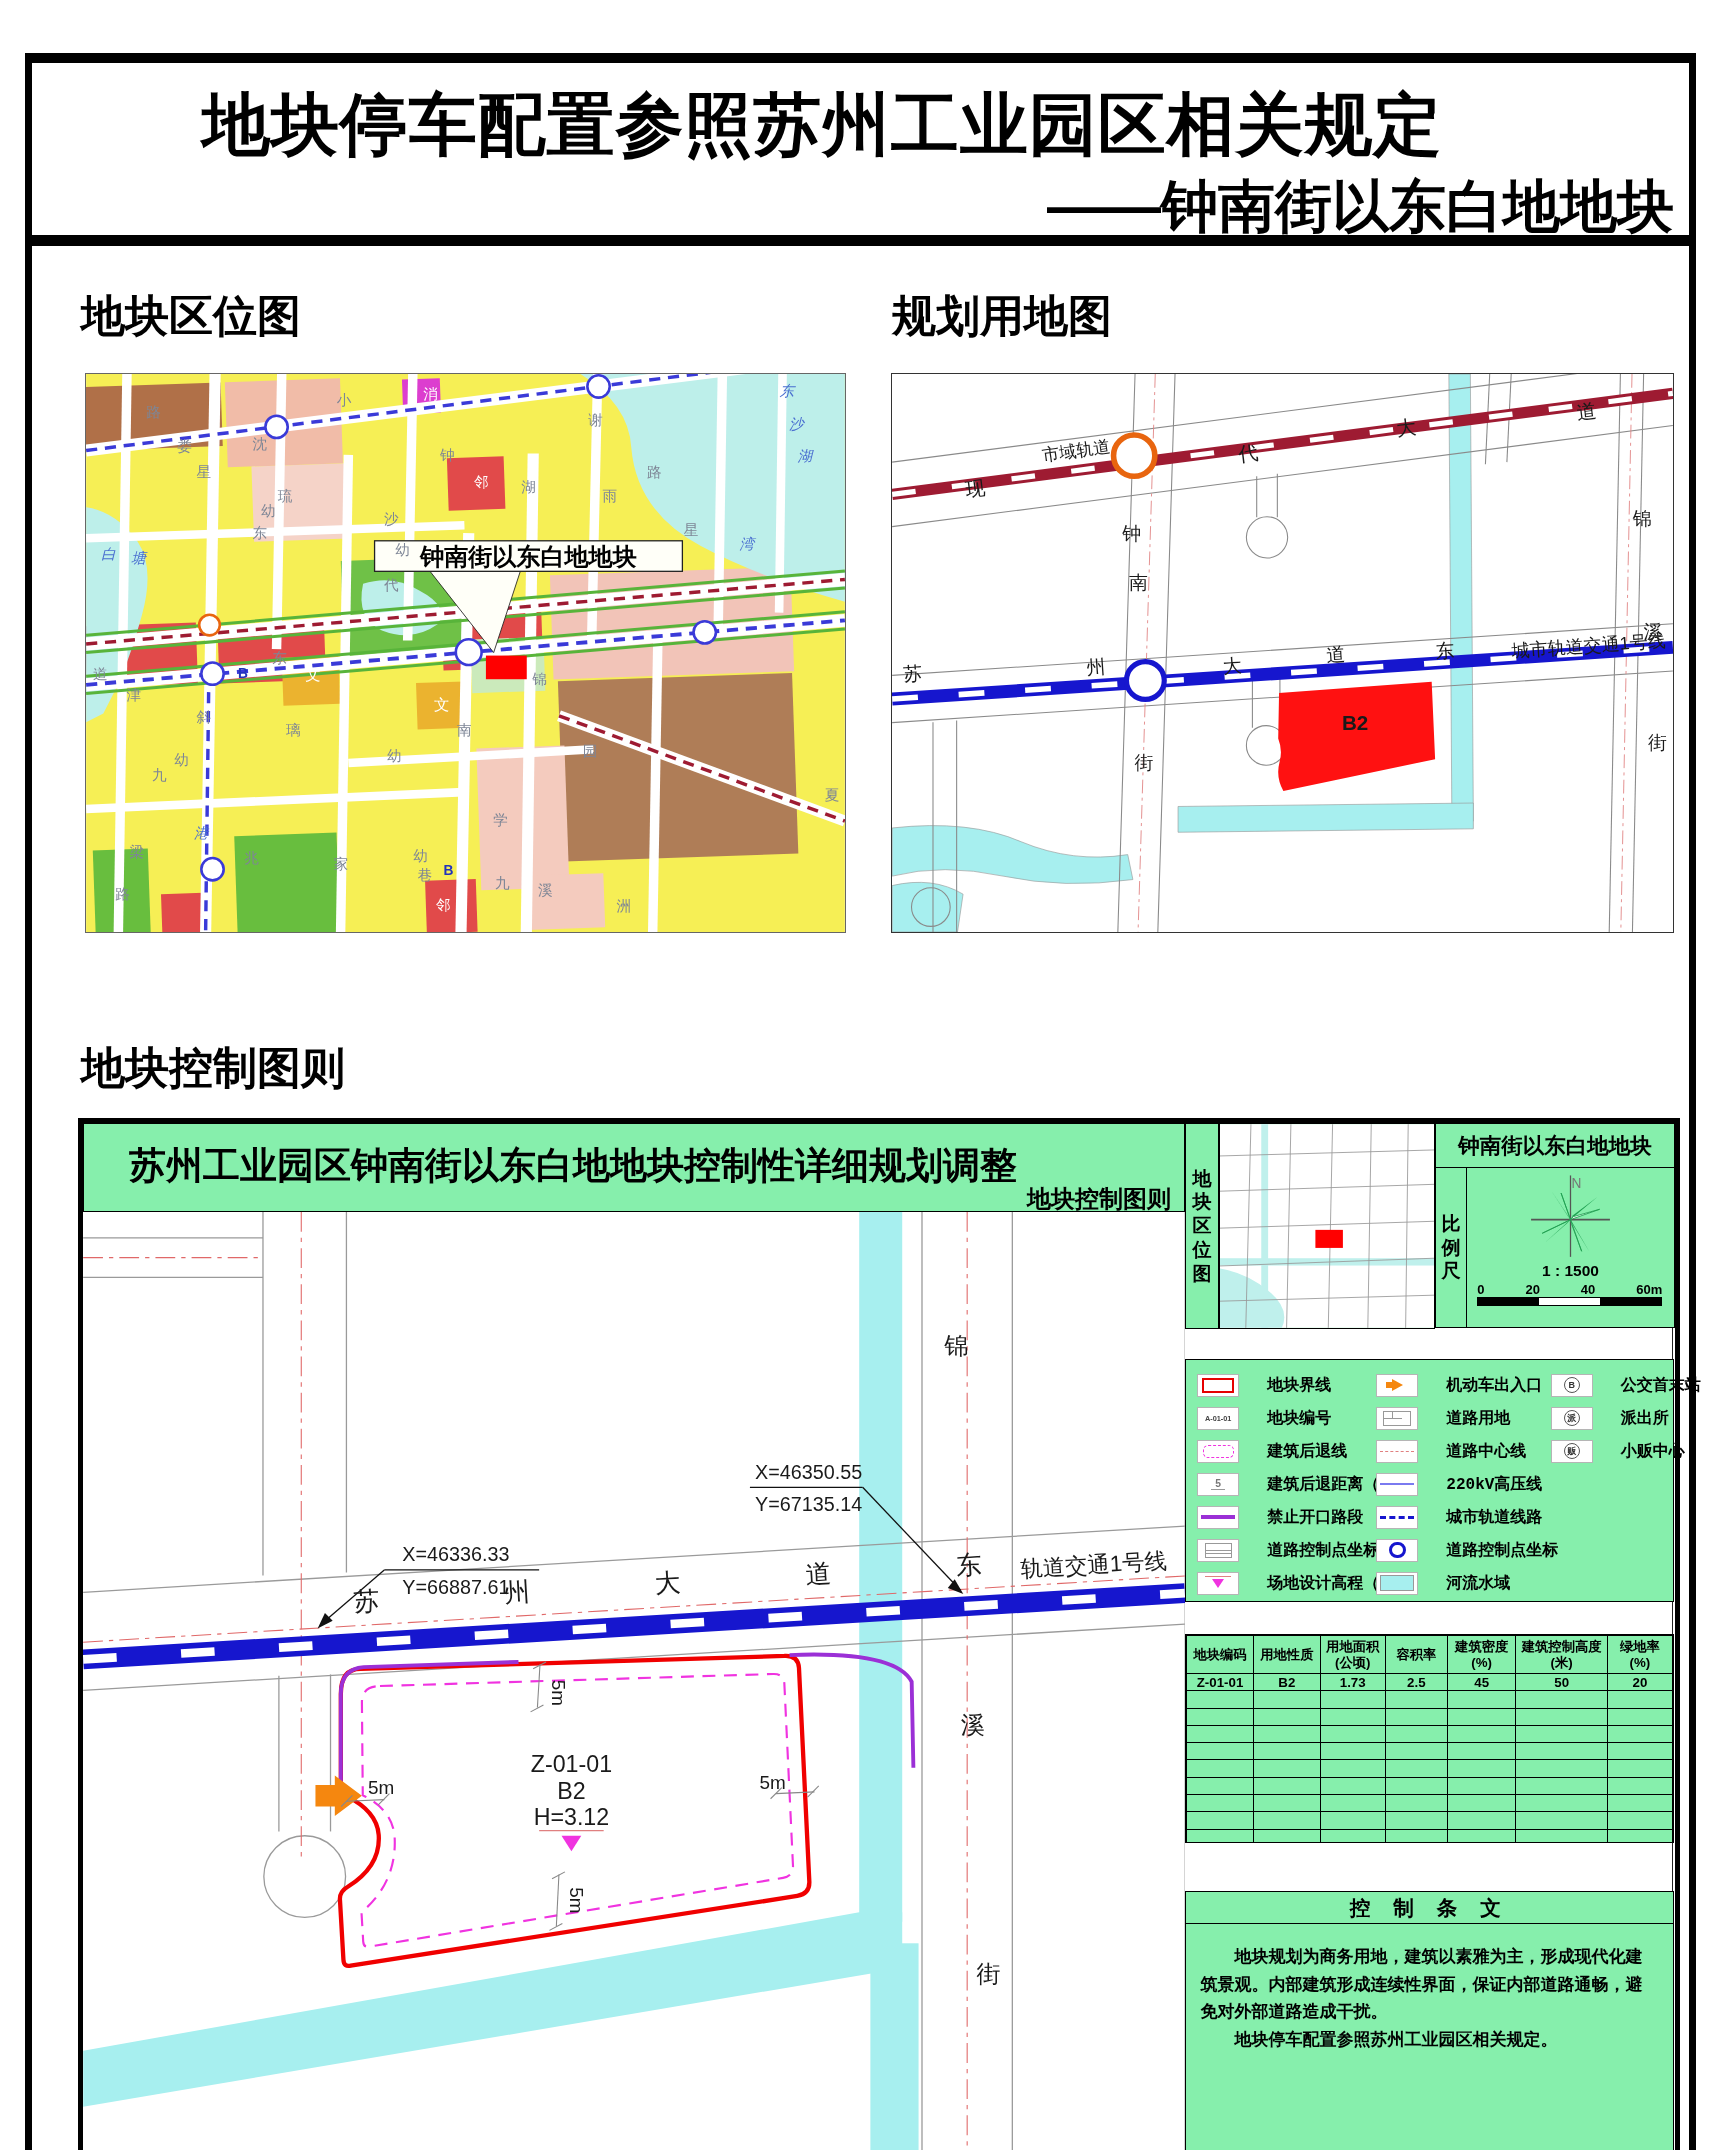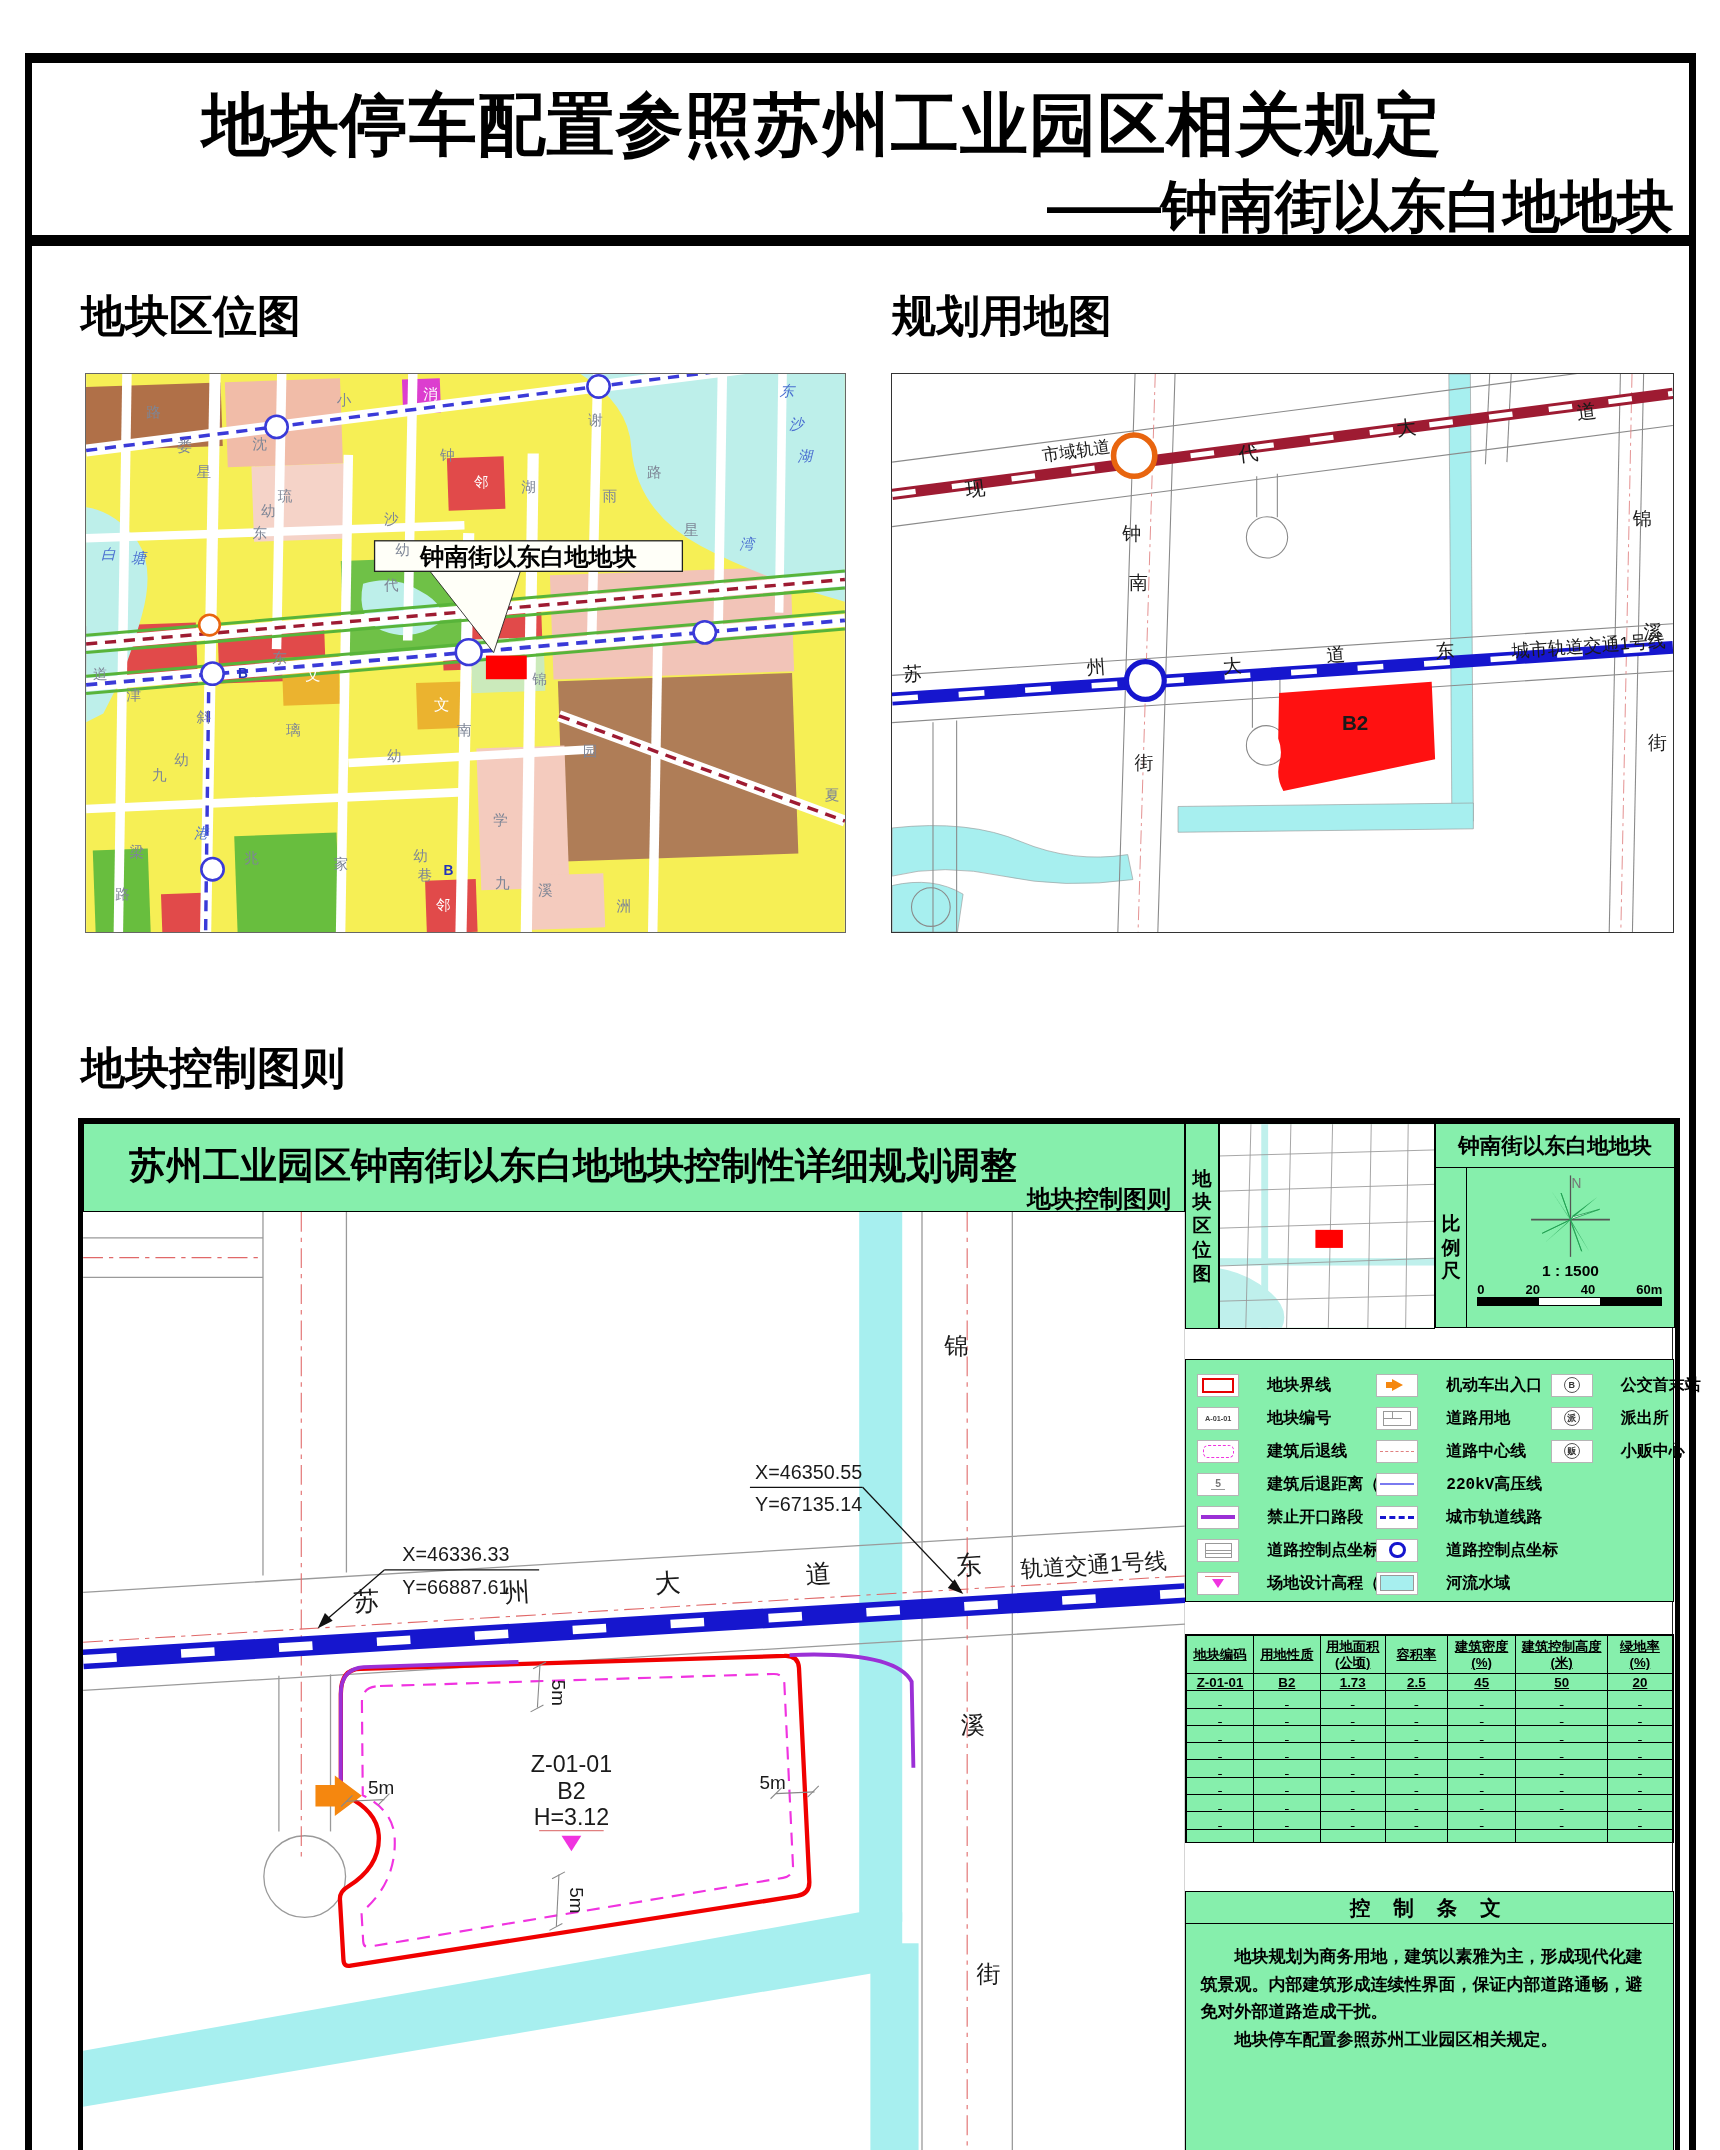--- a/index.html
+++ b/index.html
@@ -526,21 +526,21 @@
         </div>
       <div class="lg" style="grid-column:3;grid-row:3;">
           <span class="sy">
             <span class="sy-glyph">贩</span>
           </span>
           <span>小贩中心</span>
         </div>
     </div>
   </div>
 
-  <div class="cell" style="left:1102px;top:511px;width:489px;height:209px;overflow:hidden;text-decoration:underline;">
+  <div class="cell" style="left:1102px;top:511px;width:489px;height:209px;overflow:hidden;">
     <table class="ind">
       <colgroup>
           <col style="width:13.8%">
           <col style="width:13.7%">
           <col style="width:13.4%">
           <col style="width:12.8%">
           <col style="width:14.1%">
           <col style="width:18.8%">
           <col style="width:13.4%">
         </colgroup>

